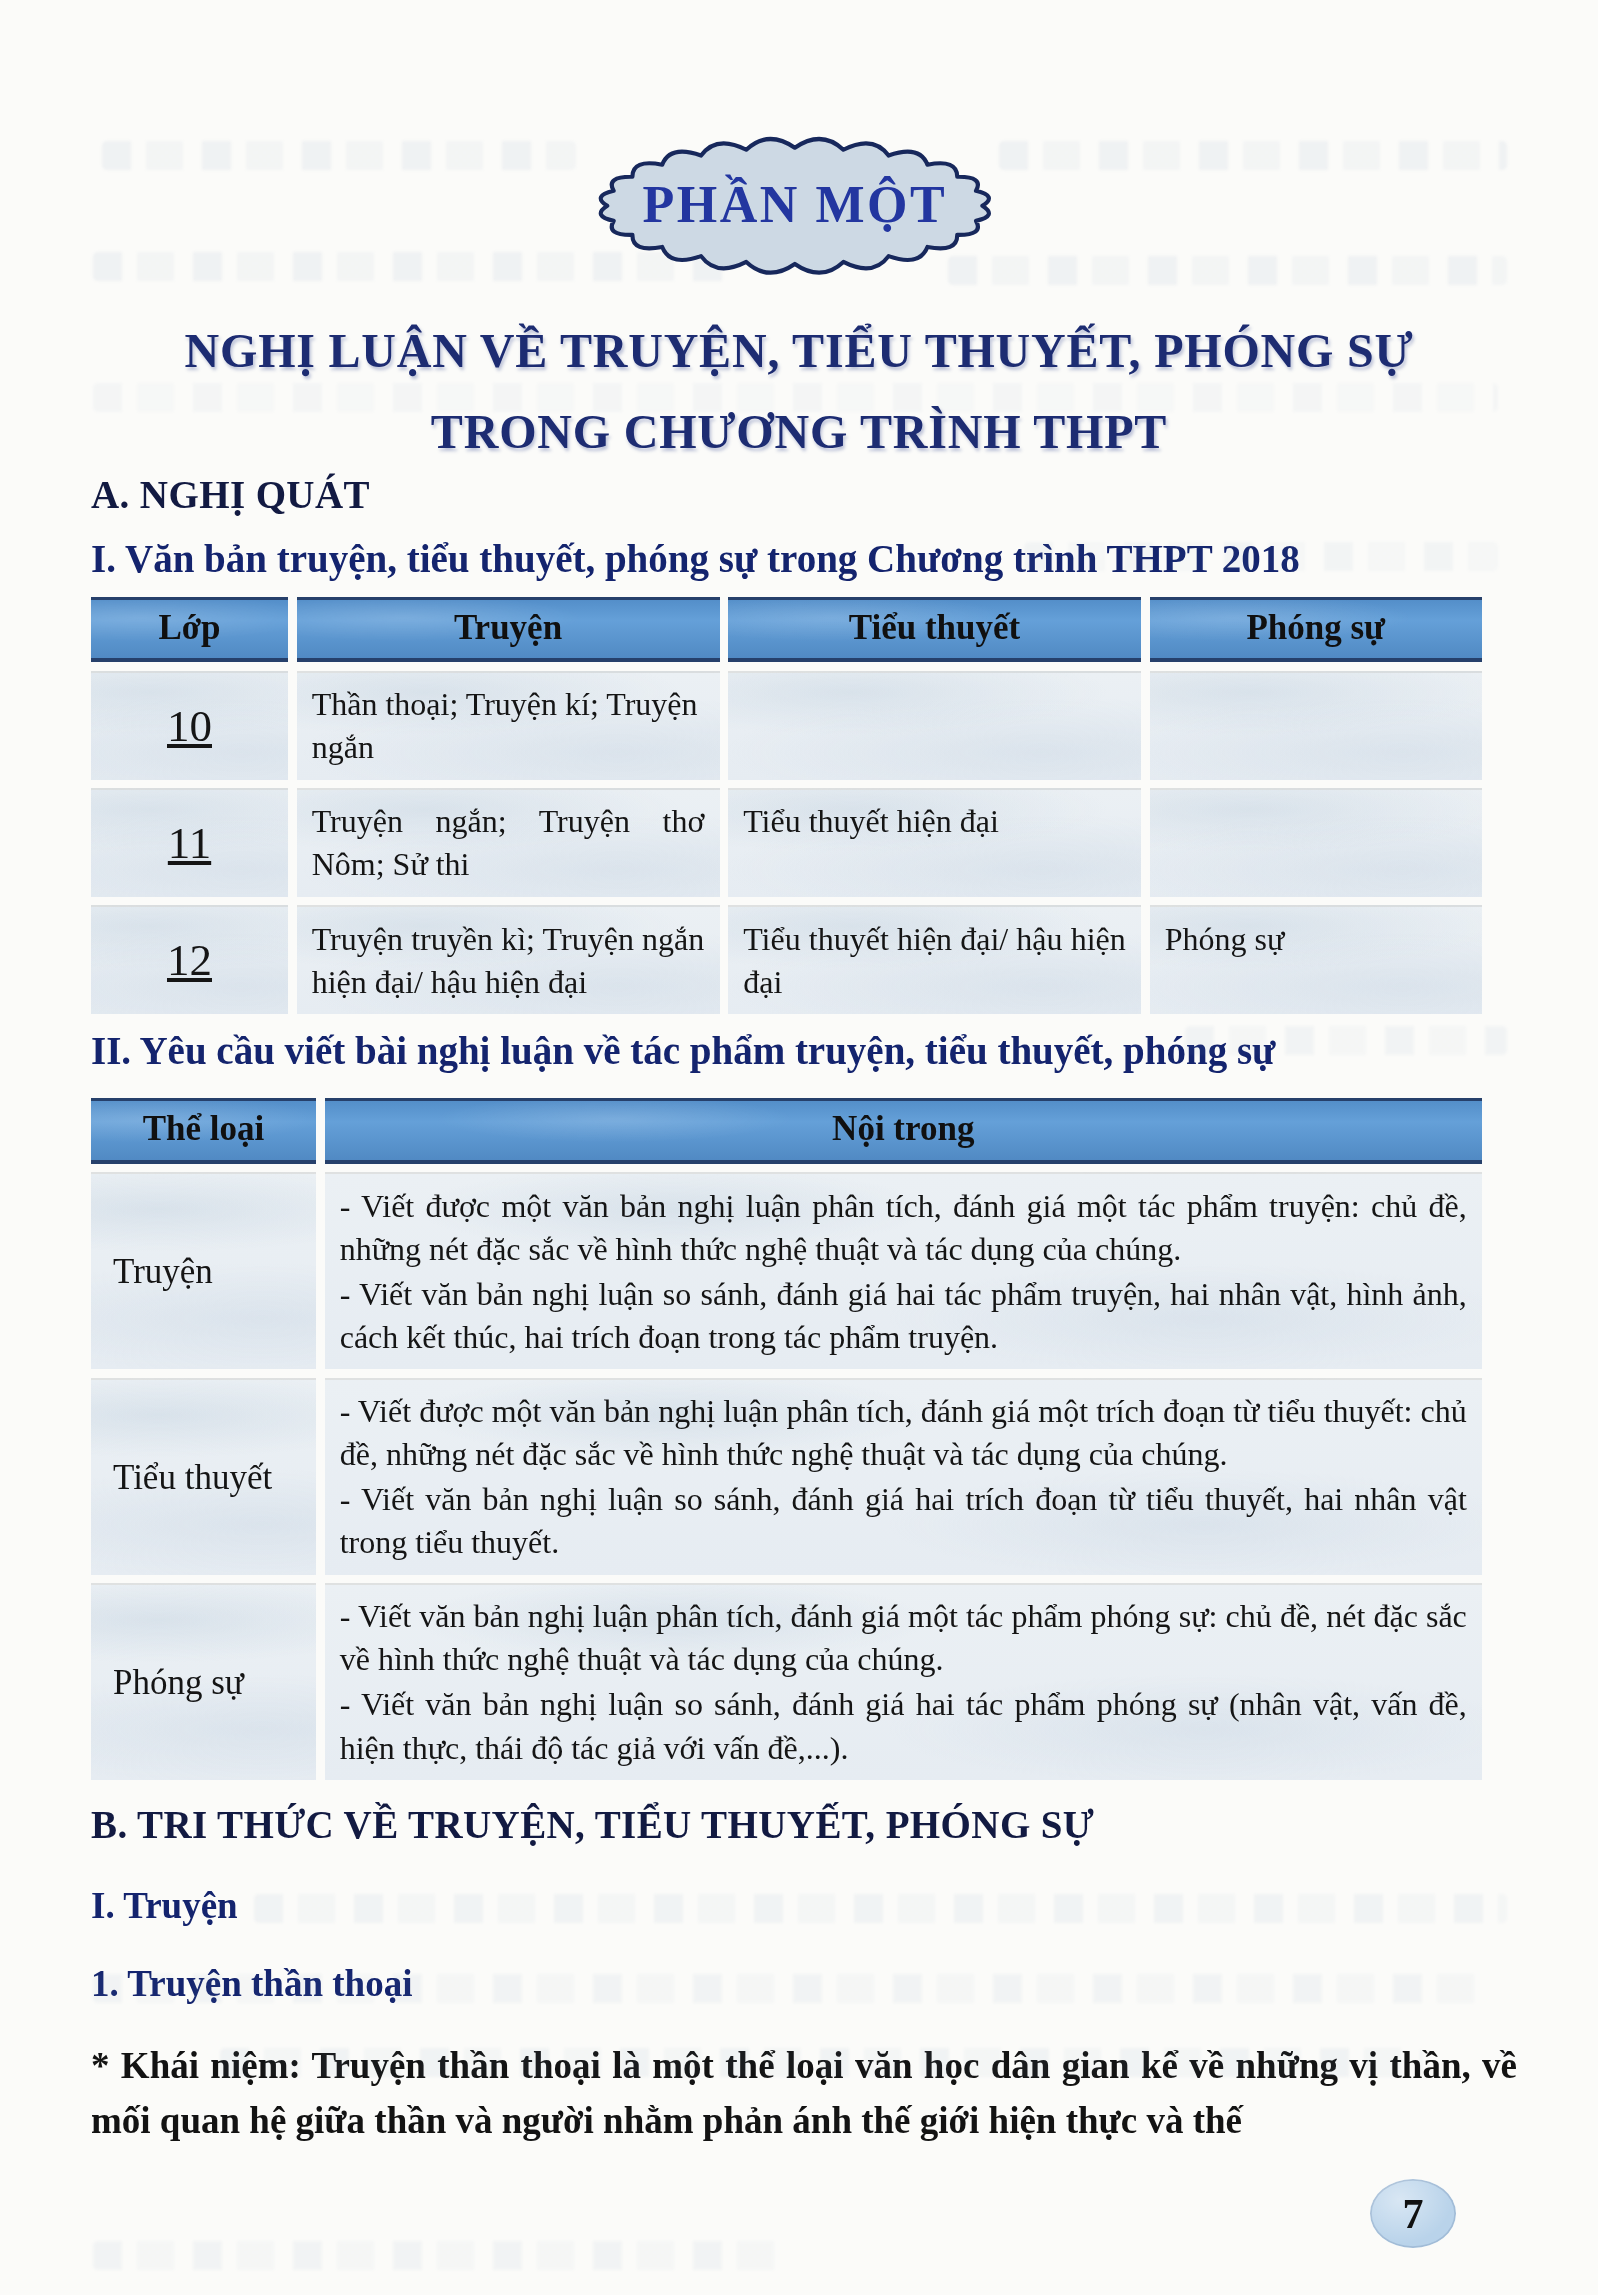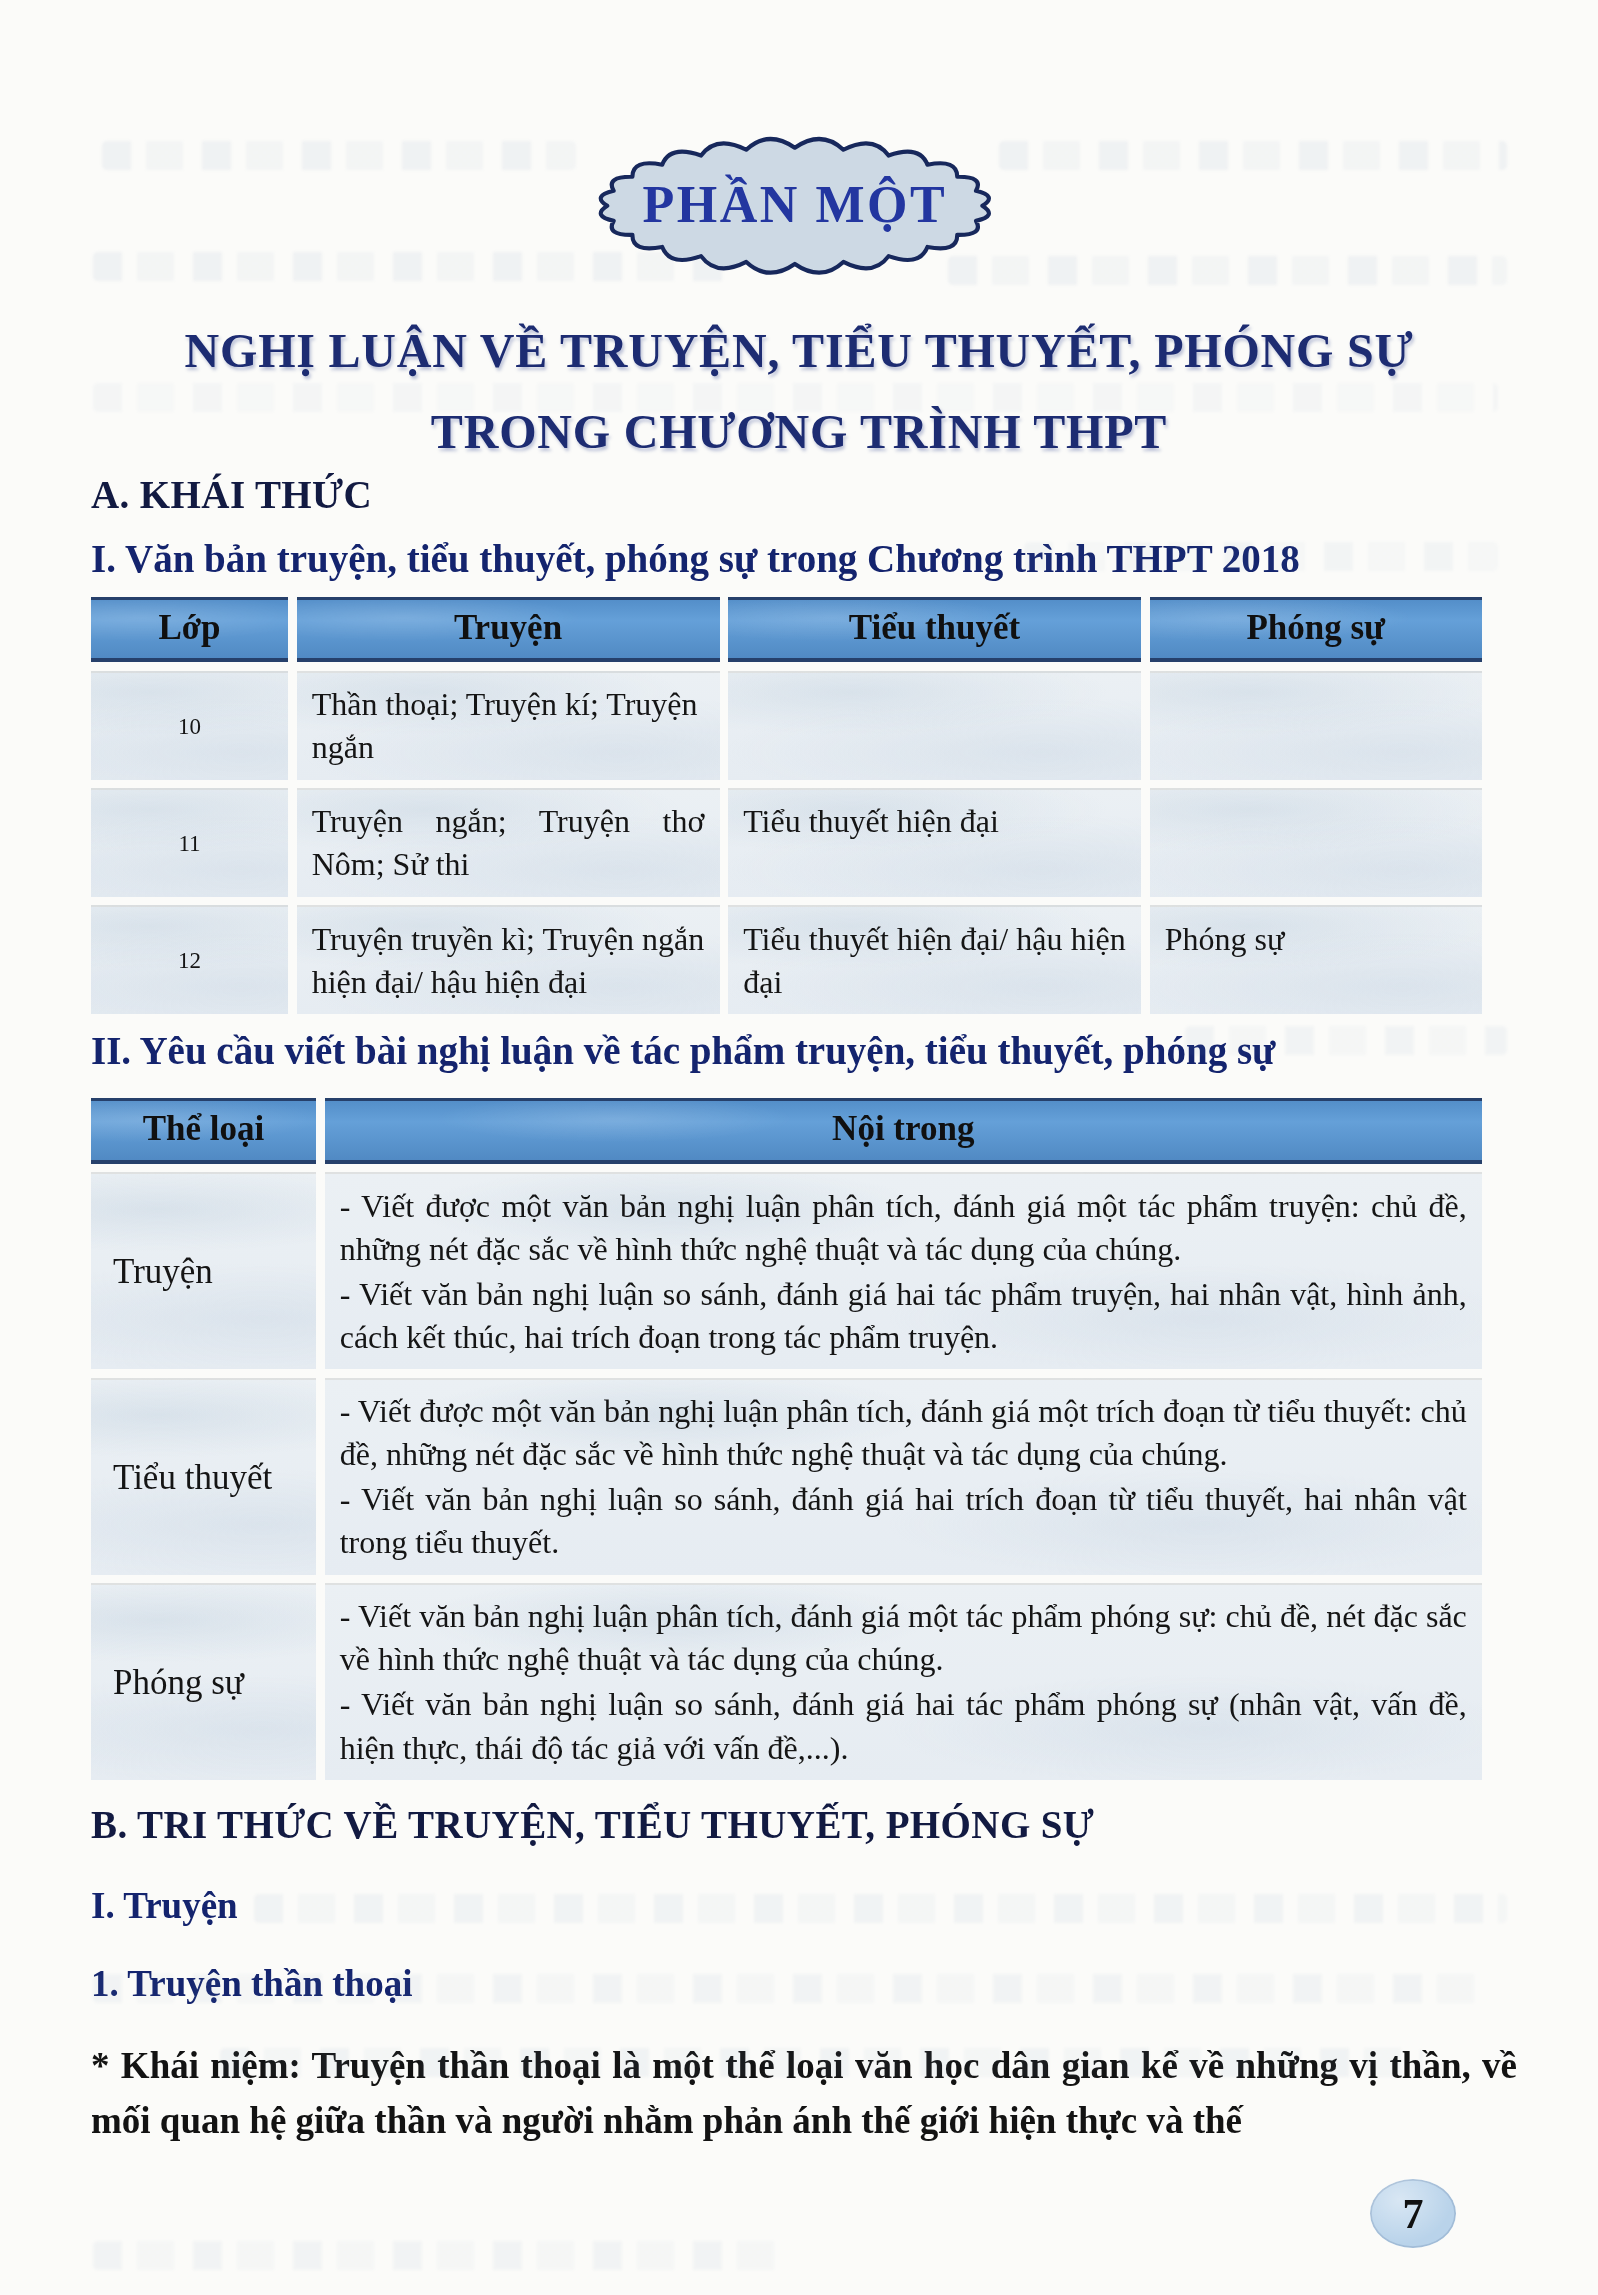--- a/index.html
+++ b/index.html
@@ -51,21 +51,21 @@
   .td{
     background:#e9eef3;
     background-image:radial-gradient(ellipse 355px 59px at 30% 18%,rgba(176,196,214,.30),transparent 72%),
                      radial-gradient(ellipse 440px 76px at 76% 74%,rgba(183,201,218,.26),transparent 72%),
                      linear-gradient(#ebf0f4,#e6ecf2);
     border-top:2.5px solid rgba(170,150,110,.12);
     font-size:32px;line-height:1.35;color:#151515;
     padding:10.2px 15.2px;
   }
   .td.num{display:flex;align-items:center;justify-content:center;
-          font-size:23px;padding:10.2px 5.1px;}
+          font-size:45px;padding:10.2px 5.1px;text-decoration:underline;}
   .td.genre{display:flex;align-items:center;font-size:35px;padding-left:22px;}
   .td.just{text-align:justify;}
   .bullet{text-align:justify;}
   .bullet + .bullet{margin-top:1.7px;}
   
   .concept{margin:32px 81px 0 91px;font-weight:700;font-size:37px;line-height:1.5;
            text-align:justify;color:#131313;}
   
   .page-num{
     position:absolute;left:1370px;top:2179px;width:86px;height:69px;
@@ -98,21 +98,21 @@
       <path id="scallop-path" fill="#cdd9e4" stroke="#17285c" stroke-width="5" stroke-linejoin="round" d="M 476 95 Q 494.9 107.1 468.3 113.1 Q 478.2 130.6 445.7 130.0 Q 446.0 151.6 409.8 144.5 Q 400.4 168.8 363.0 155.6 Q 344.5 180.9 308.5 162.6 Q 282.2 187.2 250.0 165.0 Q 217.8 187.2 191.5 162.6 Q 155.5 180.9 137.0 155.6 Q 99.6 168.8 90.2 144.5 Q 54.0 151.6 54.3 130.0 Q 21.8 130.6 31.7 113.1 Q 5.1 107.1 24.0 95.0 Q 5.1 82.9 31.7 76.9 Q 21.8 59.4 54.3 60.0 Q 54.0 38.4 90.2 45.5 Q 99.6 21.2 137.0 34.4 Q 155.5 9.1 191.5 27.4 Q 217.8 2.8 250.0 25.0 Q 282.2 2.8 308.5 27.4 Q 344.5 9.1 363.0 34.4 Q 400.4 21.2 409.8 45.5 Q 446.0 38.4 445.7 60.0 Q 478.2 59.4 468.3 76.9 Q 494.9 82.9 476.0 95.0 Z"></path>
     </svg>
     <span class="badge-label">PHẦN MỘT</span>
   </div>
 
   <h1 class="title">
     <div class="l1">NGHỊ LUẬN VỀ TRUYỆN, TIỂU THUYẾT, PHÓNG SỰ</div>
     <div class="l2">TRONG CHƯƠNG TRÌNH THPT</div>
   </h1>
 
-  <div class="h-black">A. KHÁI THỨC</div>
+  <div class="h-black">A. NGHỊ QUÁT</div>
   <div class="h-blue">I. Văn bản truyện, tiểu thuyết, phóng sự trong Chương trình THPT 2018</div>
 
   <div class="tbl t1">
     <div class="th">Lớp</div>
     <div class="th">Truyện</div>
     <div class="th">Tiểu thuyết</div>
     <div class="th">Phóng sự</div>
 
     <div class="td num">10</div>
     <div class="td">Thần thoại; Truyện kí; Truyện ngắn</div>

